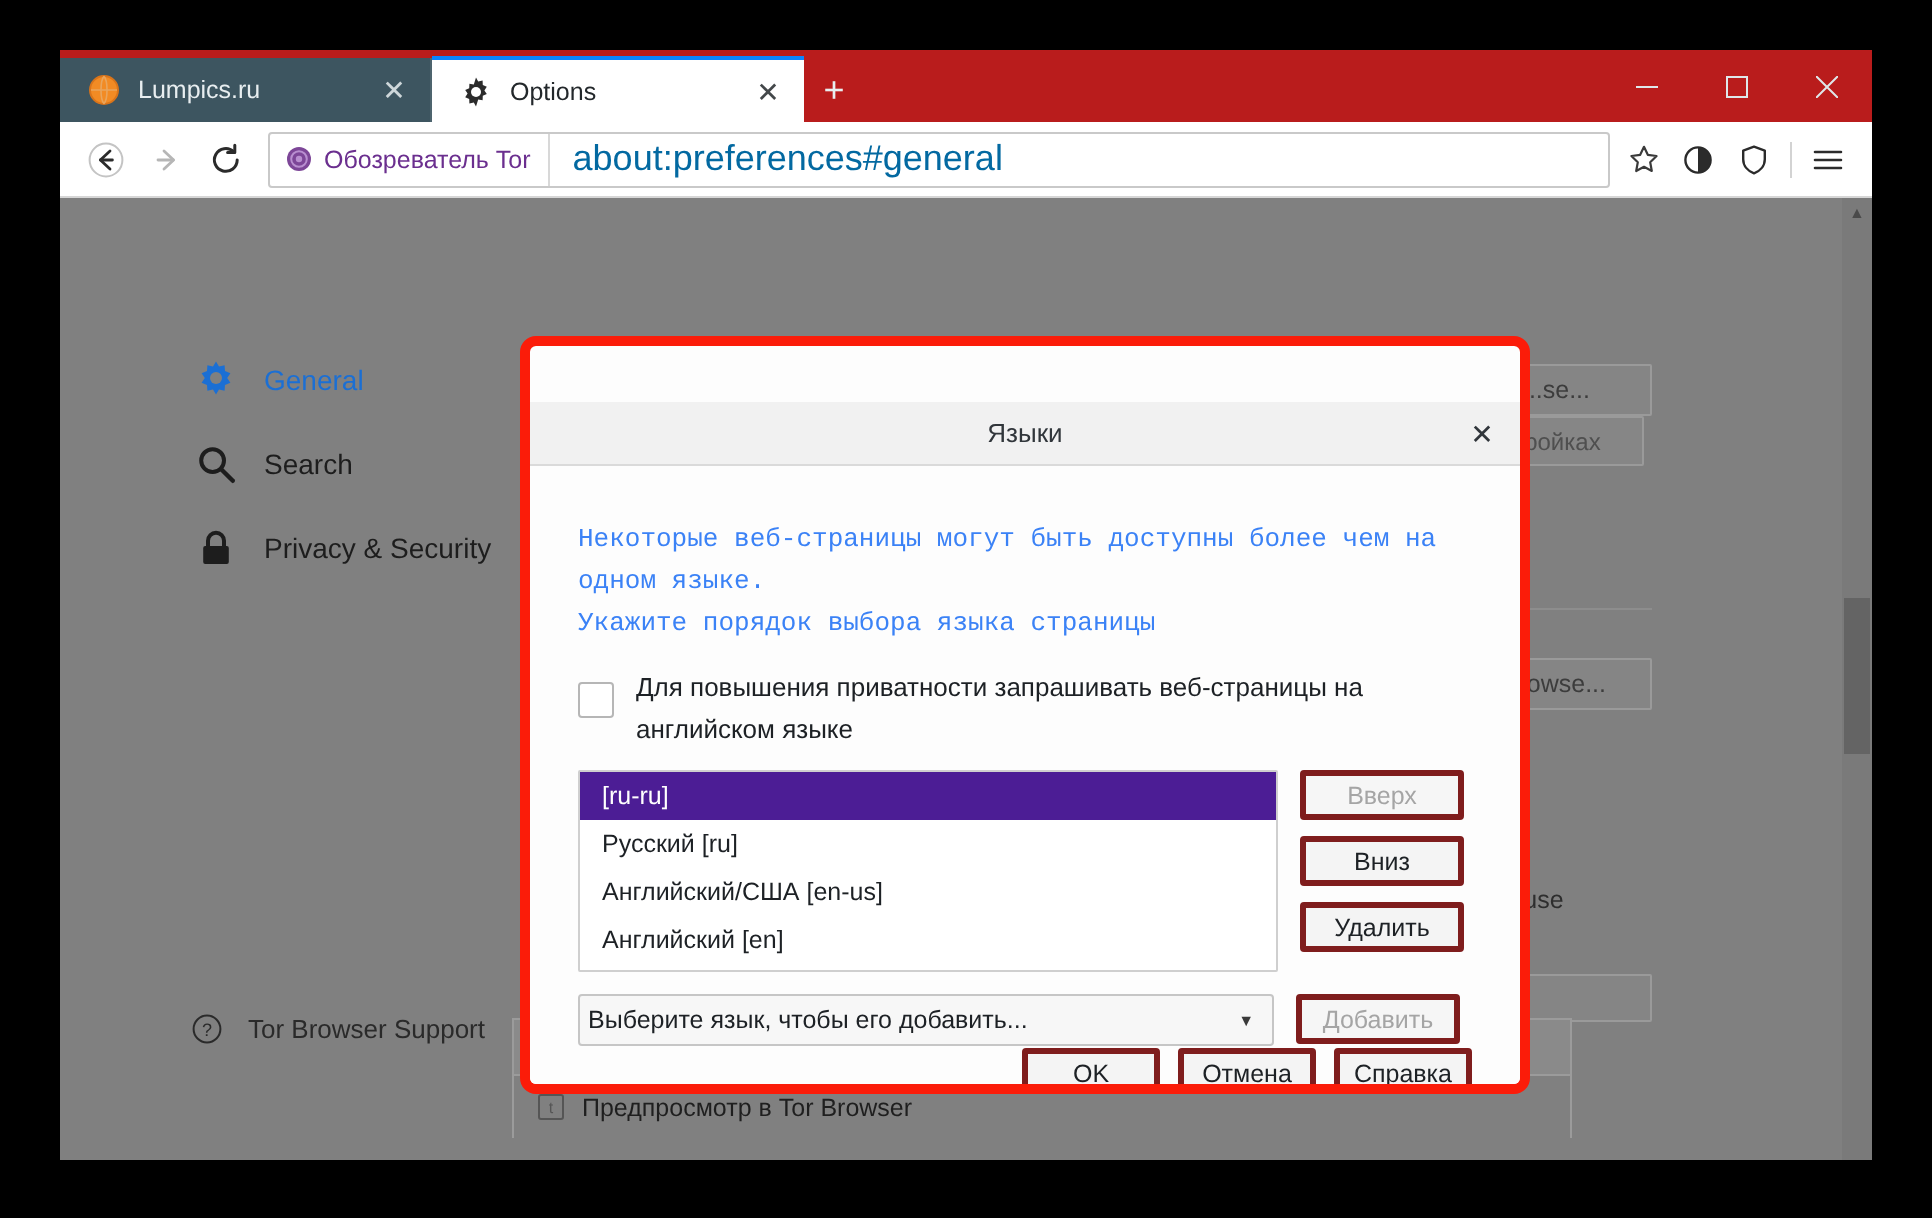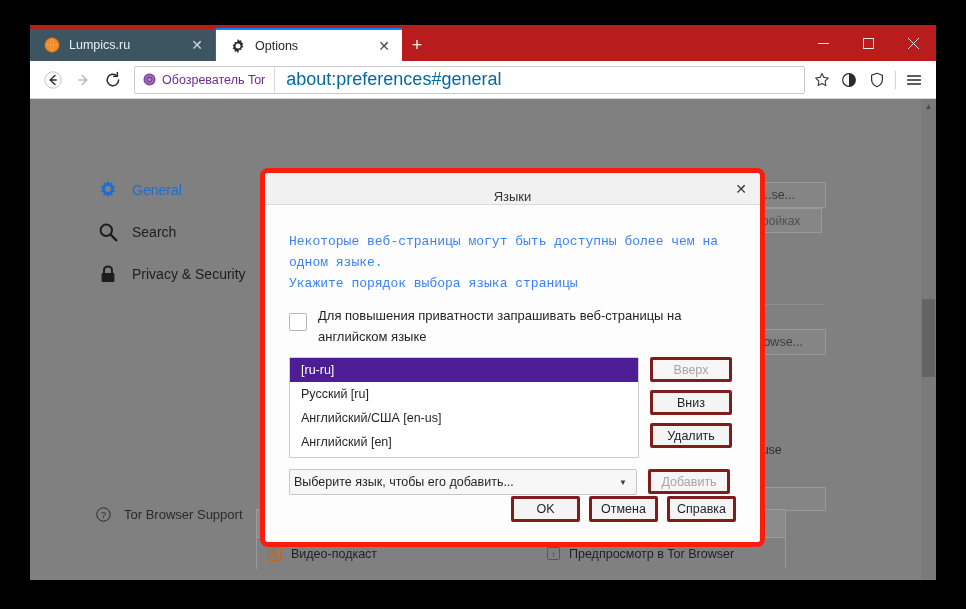--- a/index.html
+++ b/index.html
@@ -277,23 +277,24 @@
     border: 5px solid #fb1c09;
     border-radius: 8px;
     background: #fdfdfd;
     overflow: hidden;
   }
   .dlg-title {
     position: relative;
     height: 31px;
     background: #f1f1f1;
     border-bottom: 1px solid #dadada;
-    display: flex; align-items: flex-end; justify-content: center;
+    display: flex; align-items: center; justify-content: center;
     font-size: 13px;
     color: #31363b;
+    margin-top: 28px;
   }
   .dlg-close {
     position: absolute;
     right: 8px; top: 0;
     height: 31px; width: 22px;
     display: flex; align-items: center; justify-content: center;
     font-size: 14px;
     color: #31363b;
   }
   .dlg-body {
@@ -567,28 +568,20 @@
         <div class="ct-head">
           <div class="ct-col-type">
             <span>Content Type</span>
             <span style="font-size:8px;color:#3d3d3d;">▲</span>
           </div>
           <div class="ct-col-action">
             <span>Action</span>
           </div>
         </div>
         <div class="ct-row">
-          <div class="ct-cell-type">
-            <svg width="14" height="14" viewBox="0 0 14 14">
-              <rect x="0.5" y="0.5" width="13" height="13" rx="1.5" fill="none" stroke="#c0661c" stroke-width="1"></rect>
-              <circle cx="3.6" cy="10.4" r="1.3" fill="#c0661c"></circle>
-              <path d="M3 6.6a4.4 4.4 0 0 1 4.4 4.4M3 3.6a7.4 7.4 0 0 1 7.4 7.4" fill="none" stroke="#c0661c" stroke-width="1.3"></path>
-            </svg>
-            <span>Видео-подкаст</span>
-          </div>
           <div class="ct-cell-action">
             <svg width="13" height="13" viewBox="0 0 13 13">
               <rect x="0.5" y="0.5" width="12" height="12" rx="1" fill="none" stroke="#555" stroke-width="1"></rect>
               <text x="6.5" y="9.5" font-size="8" text-anchor="middle" fill="#555" font-family="Liberation Sans, sans-serif">t</text>
             </svg>
             <span>Предпросмотр в Tor Browser</span>
           </div>
         </div>
       </div>
 

